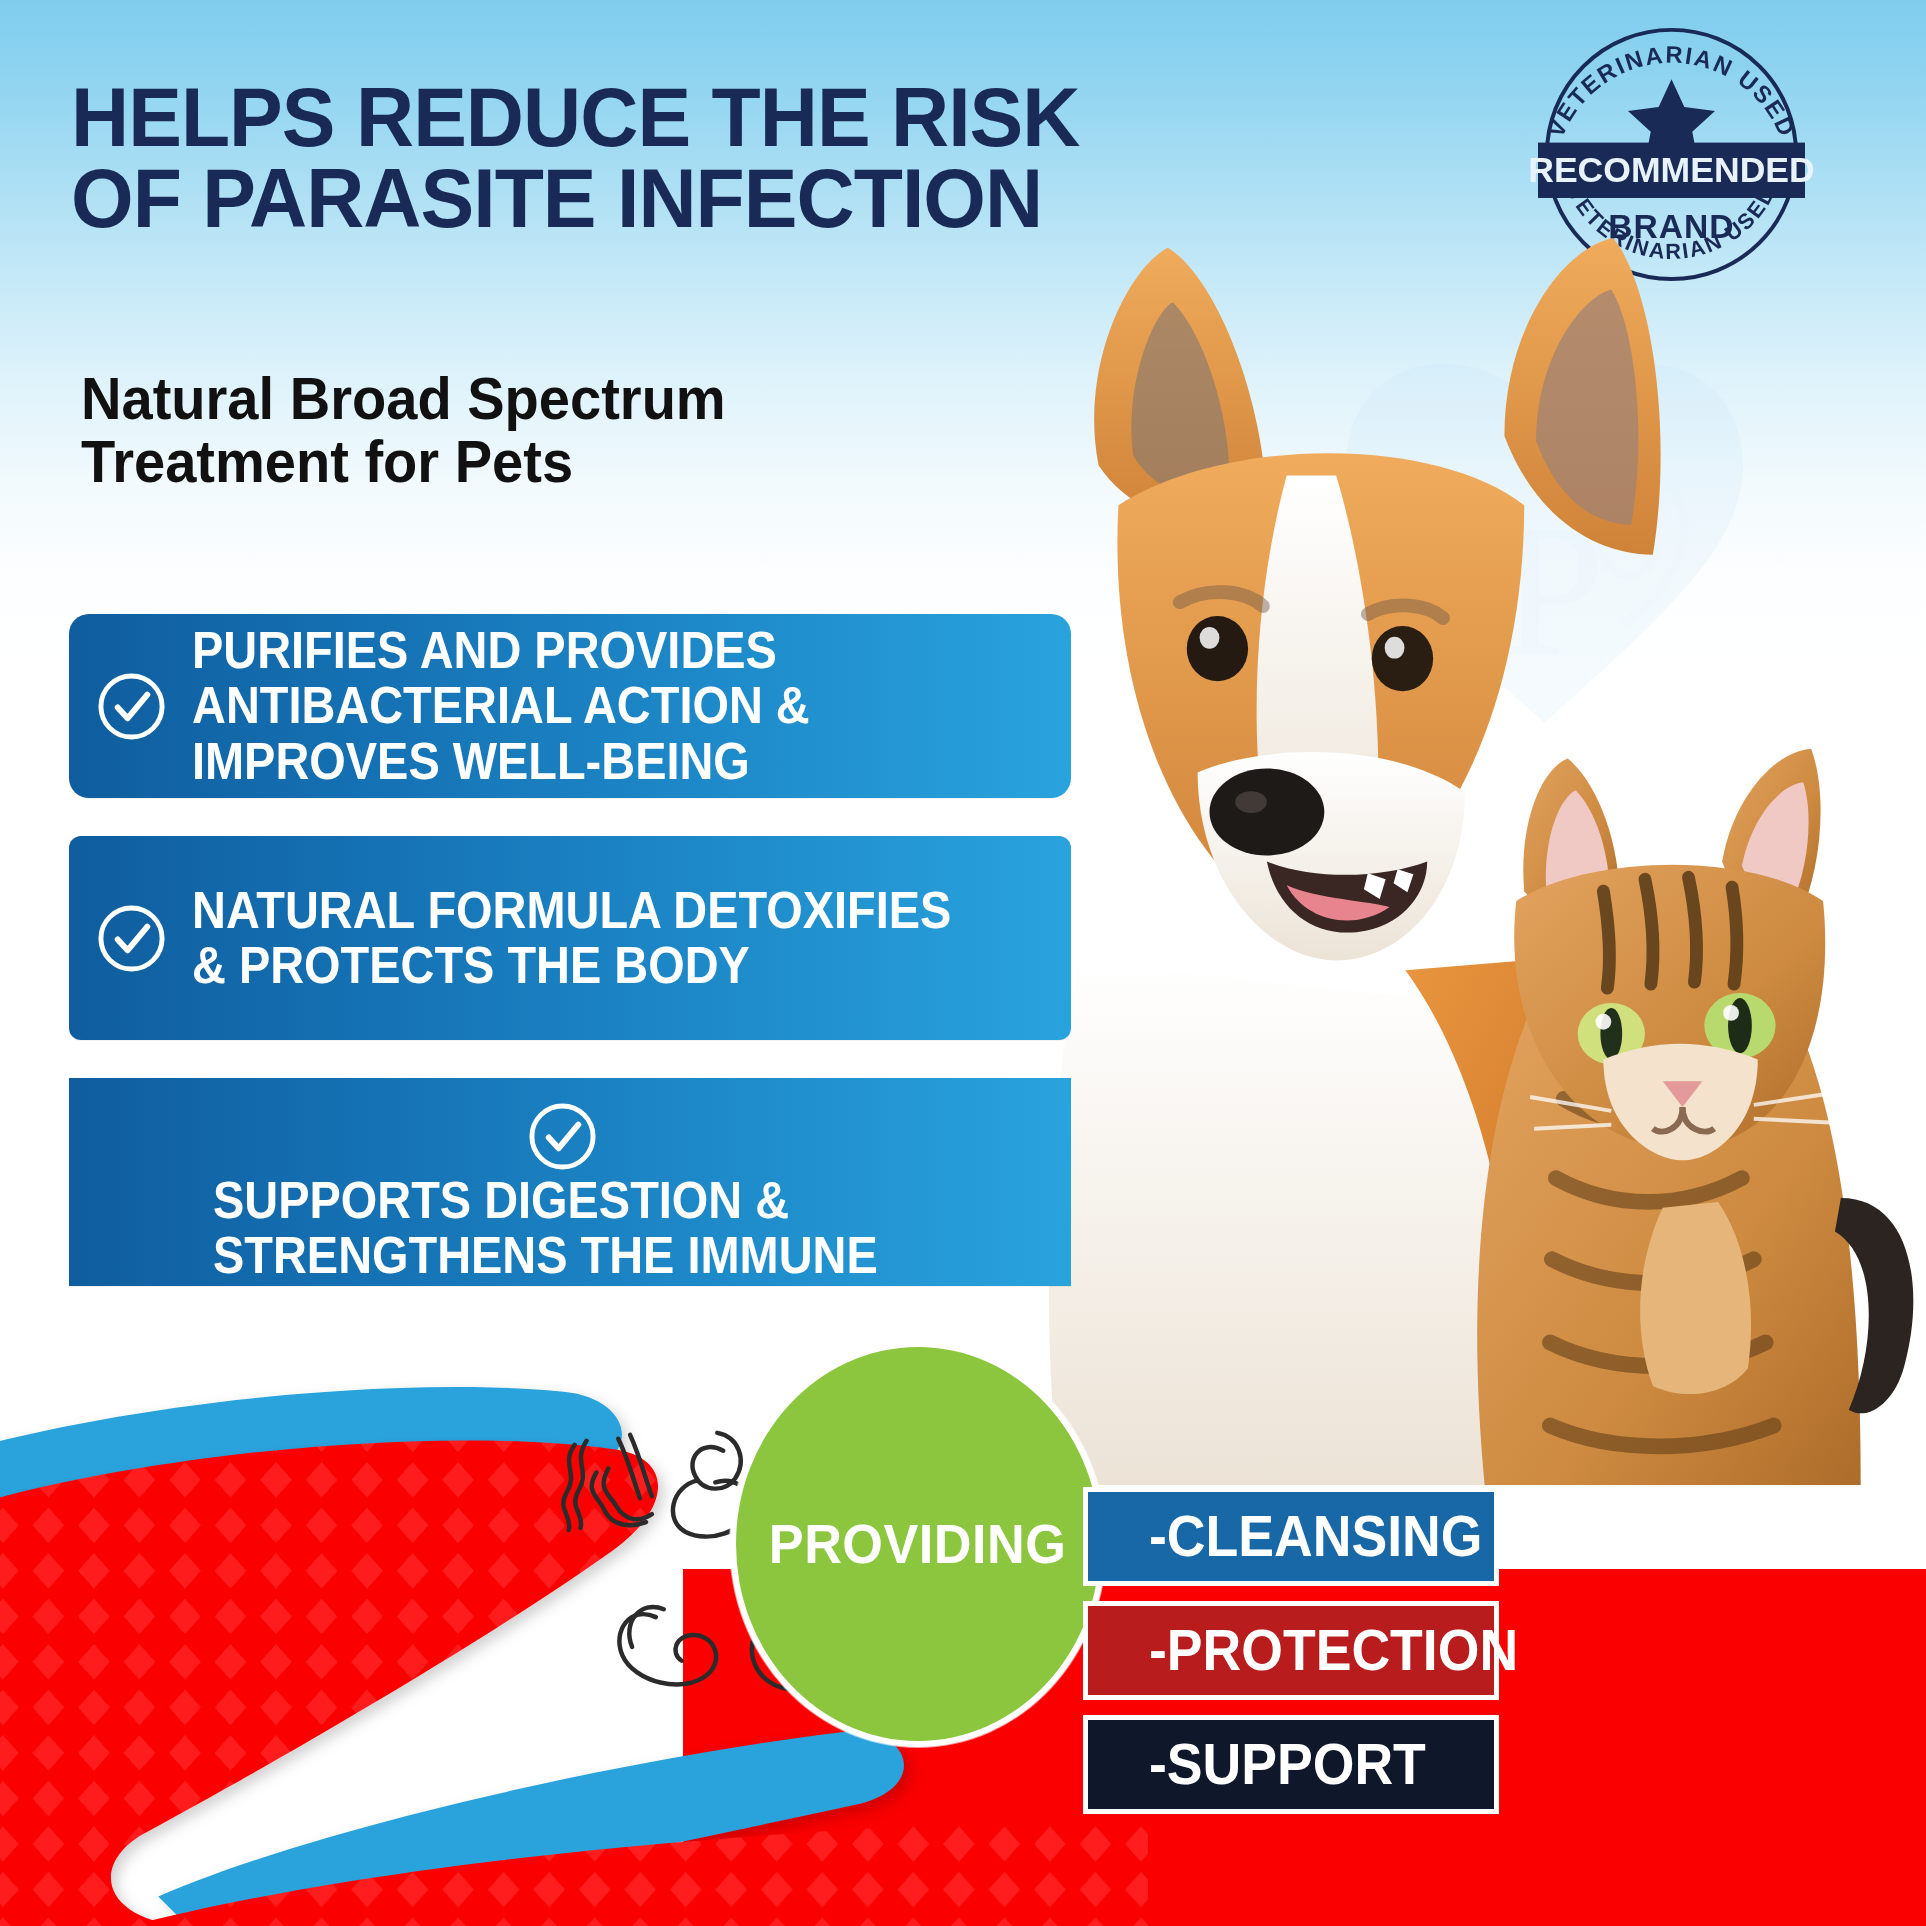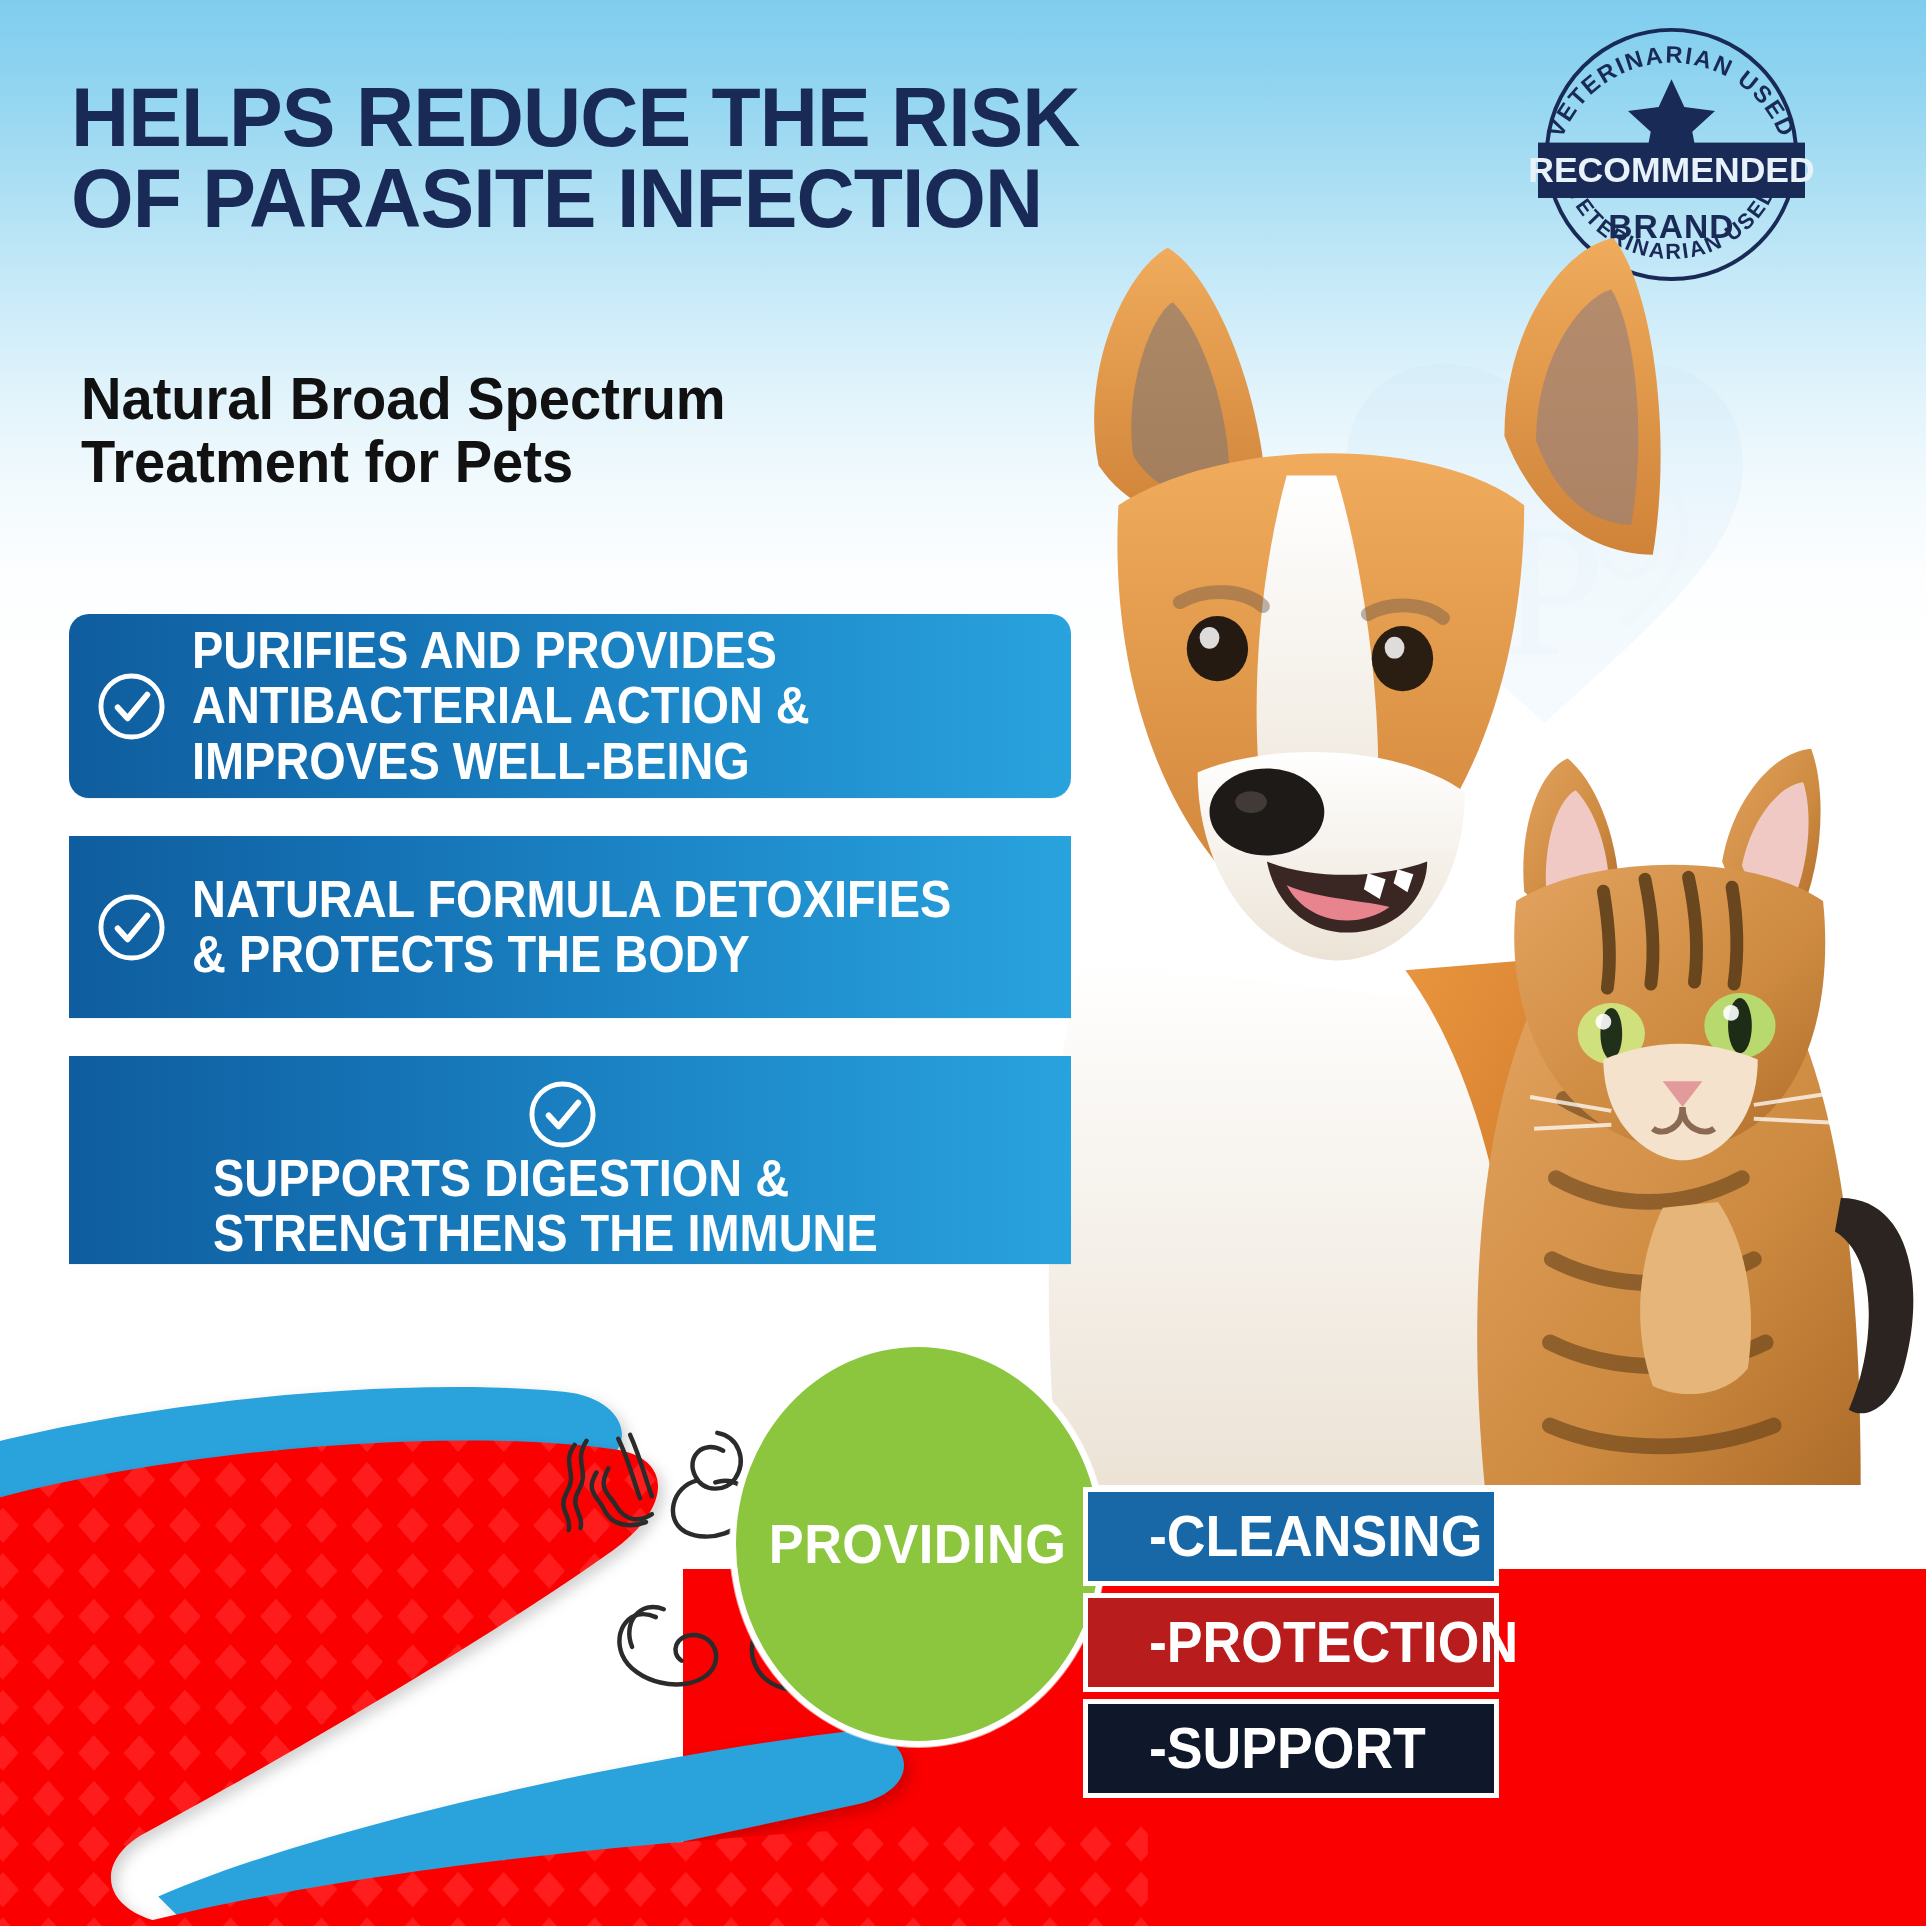--- a/index.html
+++ b/index.html
@@ -105,21 +105,21 @@
     font-weight:bold;
     font-size:51px;
     line-height:1.08;
     letter-spacing:0px;
     text-transform:uppercase;
     transform:scaleX(0.92);
     transform-origin:left center;
     white-space:pre-line;
   }
   .b1 { height:184px;border-radius:20px; }
-  .b2 { height:182px; }
+  .b2 { height:204px;border-radius:12px; }
   .b3 { height:208px;flex-direction:column; }
 
   
   .swoosh { position:absolute; left:-20px; top:1366px; width:1168px; height:574px; }
   .swoosh svg { width:100%; height:100%; display:block; }
 
   
   .red-panel {
     position:absolute; left:683px; top:1569px; width:1243px; height:357px;
     background:#fa0000;
@@ -151,21 +151,21 @@
   
   .prov-bars {
     position:absolute; left:1083px; top:1487px; width:416px;
   }
   .prov-bar {
     position:relative;
     width:416px; height:99px;
     border:5px solid #ffffff;
     display:flex; align-items:center;
     padding-left:61px;
-    margin-bottom:7px;
+    margin-bottom:15px;
   }
   .prov-bar span {
     color:#ffffff;
     font-weight:bold;
     font-size:57px;
     line-height:1;
     text-transform:uppercase;
     transform:scaleX(0.94);
     transform-origin:left center;
     white-space:nowrap;

